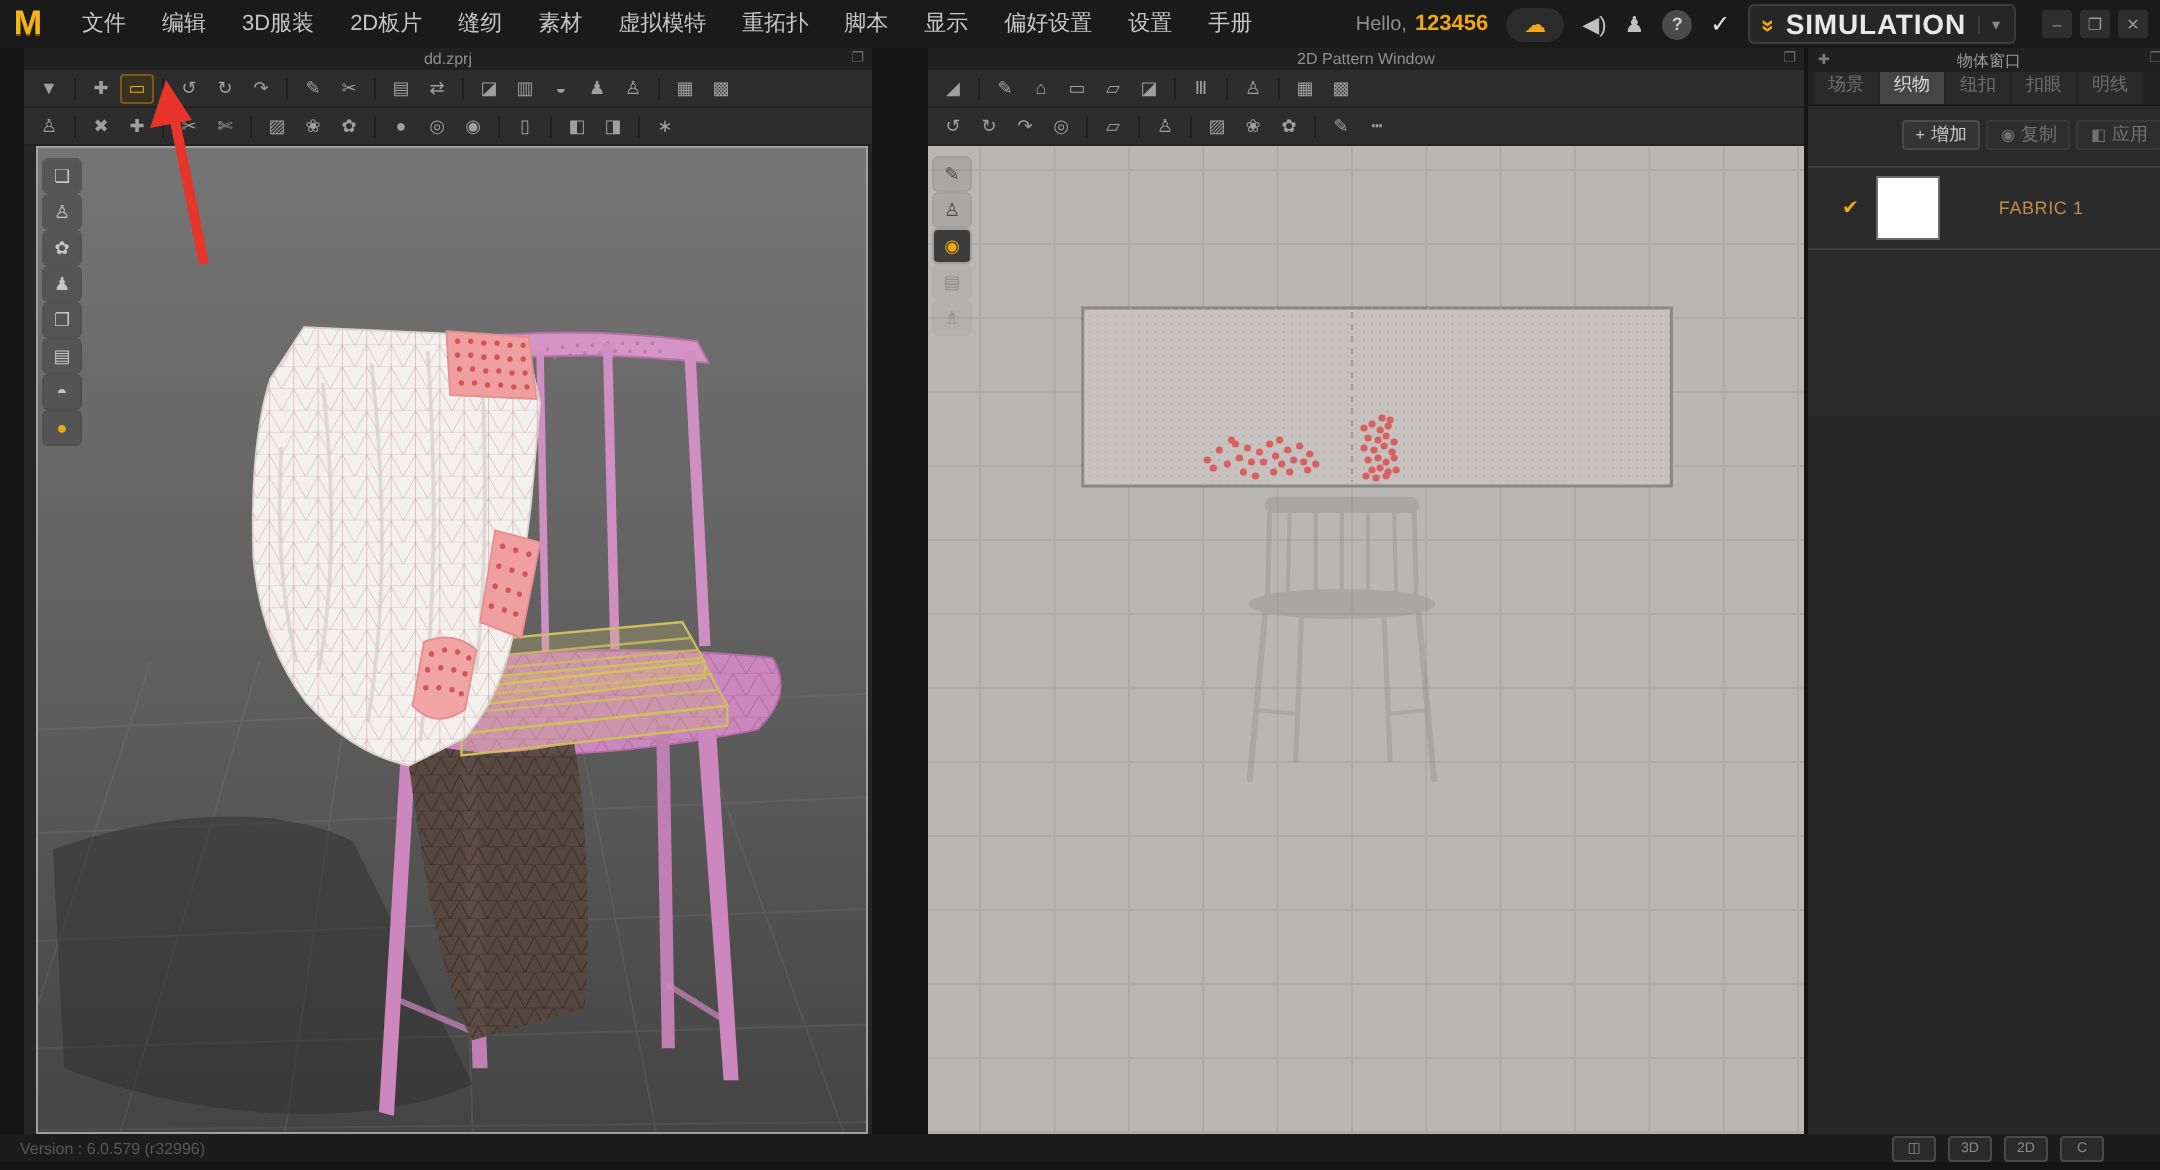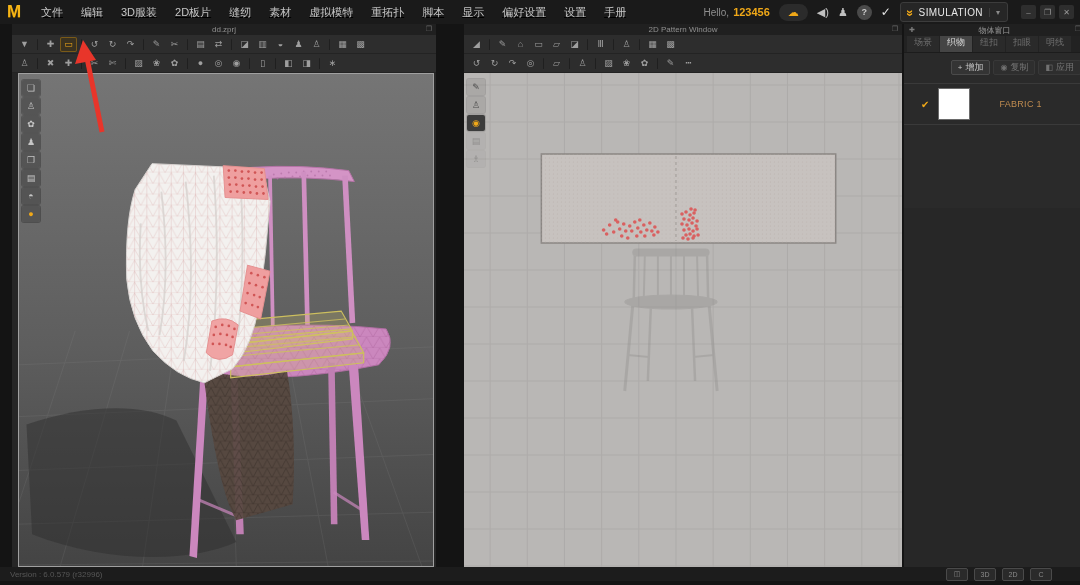--- a/index.html
+++ b/index.html
@@ -2,33 +2,33 @@
 <html><head>
 <meta charset="utf-8">
 <style>
   html,body{margin:0;padding:0;background:#000;}
   .app{position:relative;width:1080px;height:585px;background:#141414;overflow:hidden;
        font-family:"Liberation Sans","DejaVu Sans",sans-serif;cursor:default;}
 
   
   .menubar{position:absolute;left:0;top:0;right:0;height:24px;background:#1a1a1a;display:flex;align-items:center;z-index:20;}
   .logo{width:28px;height:24px;display:flex;align-items:center;justify-content:center;font-weight:bold;font-size:17px;color:#f5b416;text-shadow:0 1px 0 #7a5600;}
-  .menus{display:flex;margin-left:4px;text-decoration:underline;}
+  .menus{display:flex;margin-left:4px;}
   .menu-item{font-size:11px;color:#c6c6c6;padding:0 9px;line-height:24px;white-space:nowrap;}
   .mright{margin-left:auto;display:flex;align-items:center;gap:9px;padding-right:6px;}
   .hello-prefix{color:#8f8f8f;font-size:10px;}
   .uname{color:#f0a818;font-size:11px;font-weight:bold;margin-left:-5px;}
   .topicon{color:#c0c0c0;font-size:11px;}
   .topicon.cloudbadge{background:#2b2b2b;border-radius:9px;padding:2px 9px;color:#f0a818;font-size:11px;}
   .topicon.circled{width:15px;height:15px;border-radius:50%;background:#4a4a4a;color:#ccc;font-size:9px;
        display:inline-flex;align-items:center;justify-content:center;font-weight:bold;}
   .topicon.swoosh{color:#e8e8e8;font-weight:bold;font-size:12px;}
   .simbtn{display:flex;align-items:center;gap:6px;background:#262626;border:1px solid #3c3c3c;border-radius:3px;height:18px;padding:0 7px;}
   .simlogo{color:#f0a818;font-weight:bold;display:inline-block;transform:rotate(90deg);font-size:12px;letter-spacing:-2px;line-height:1;}
-  .simlabel{color:#e8e8e8;font-size:10px;font-weight:normal;letter-spacing:.4px;text-align:center;}
+  .simlabel{color:#e8e8e8;font-size:14px;font-weight:bold;letter-spacing:.4px;text-align:center;}
   .simcaret{color:#8a8a8a;font-size:8px;border-left:1px solid #3c3c3c;padding-left:6px;}
   .winctl{display:flex;gap:4px;margin-left:4px;}
   .winbtn{width:15px;height:14px;background:#2e2e2e;border-radius:2px;color:#9a9a9a;font-size:8px;display:flex;align-items:center;justify-content:center;}
 
   
   .panel{position:absolute;top:24px;bottom:18px;background:#262626;}
   .p3d{left:12px;width:424px;}
   .p2d{left:464px;width:438px;}
   .ptitle{height:11px;background:#202020;display:flex;align-items:center;justify-content:center;position:relative;}
   .ptitle-text{font-size:8px;color:#8f8f8f;}

